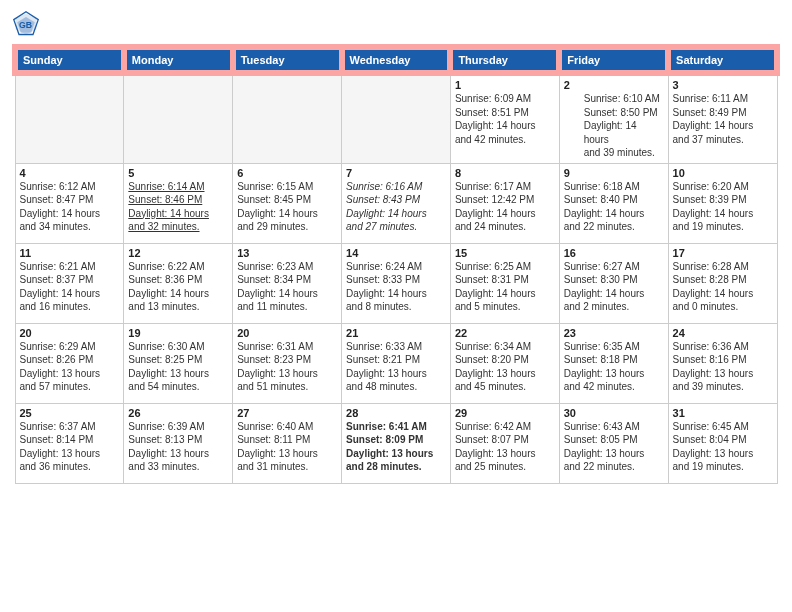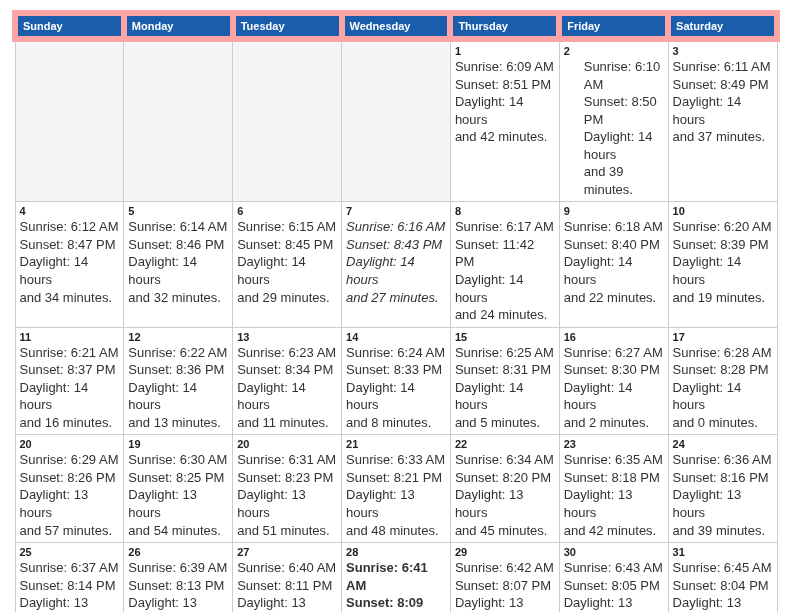--- a/index.html
+++ b/index.html
@@ -85,29 +85,47 @@
       background: #f5f5f5;
     }
     .day-num {
       font-size: 11px;
       font-weight: bold;
       color: #222;
       display: block;
       margin-bottom: 1px;
     }
     .day-detail {
-      font-size: 13px;
+      font-size: 10px;
       color: #333;
       line-height: 1.35;
     }
   </style>
 </head>
 <body>
 
 <div class="container">
+  <div class="header-row">
+    <div class="logo">
+      <svg class="logo-icon" viewBox="0 0 32 32">
+        <polygon points="16,4 28,10 28,22 16,28 4,22 4,10" fill="#1a5dab" opacity="0.15"></polygon>
+        <polygon points="16,2 30,11 24,28 8,28 2,11" fill="none" stroke="#1a5dab" stroke-width="1.5"></polygon>
+        <polygon points="16,8 26,14 22,26 10,26 6,14" fill="#1a5dab" opacity="0.3"></polygon>
+        <text x="8" y="21" font-size="10" font-weight="bold" fill="#1a5dab">GB</text>
+      </svg>
+      <div class="logo-text">
+        <span class="logo-general"></span>
+        <span class="logo-blue"></span>
+      </div>
+    </div>
+    <div class="title-block">
+      <div class="title-month"></div>
+      <div class="title-location"></div>
+    </div>
+  </div>
 
   <table class="calendar">
     <thead>
       <tr>
       <th>Sunday</th>
           <th>Monday</th>
           <th>Tuesday</th>
           <th>Wednesday</th>
           <th>Thursday</th>
           <th>Friday</th>
@@ -145,21 +163,21 @@
         <tr>
           <td>
             <span class="day-num">4</span>
             <div class="day-detail" style="white-space: pre-line;">Sunrise: 6:12 AM
 Sunset: 8:47 PM
 Daylight: 14 hours
 and 34 minutes.</div>
           </td>
           <td>
             <span class="day-num">5</span>
-            <div class="day-detail" style="white-space: pre-line;">Sunrise: 6:14 AM
+            <div class="day-detail" style="white-space: pre-line; text-decoration: underline;">Sunrise: 6:14 AM
 Sunset: 8:46 PM
 Daylight: 14 hours
 and 32 minutes.</div>
           </td>
           <td>
             <span class="day-num">6</span>
             <div class="day-detail" style="white-space: pre-line;">Sunrise: 6:15 AM
 Sunset: 8:45 PM
 Daylight: 14 hours
 and 29 minutes.</div>
@@ -167,21 +185,21 @@
           <td>
             <span class="day-num">7</span>
             <div class="day-detail" style="white-space: pre-line; font-style: italic;">Sunrise: 6:16 AM
 Sunset: 8:43 PM
 Daylight: 14 hours
 and 27 minutes.</div>
           </td>
           <td>
             <span class="day-num">8</span>
             <div class="day-detail" style="white-space: pre-line;">Sunrise: 6:17 AM
-Sunset: 11:42 PM
+Sunset: 12:42 PM
 Daylight: 14 hours
 and 24 minutes.</div>
           </td>
           <td>
             <span class="day-num">9</span>
             <div class="day-detail" style="white-space: pre-line;">Sunrise: 6:18 AM
 Sunset: 8:40 PM
 Daylight: 14 hours
 and 22 minutes.</div>
           </td>

